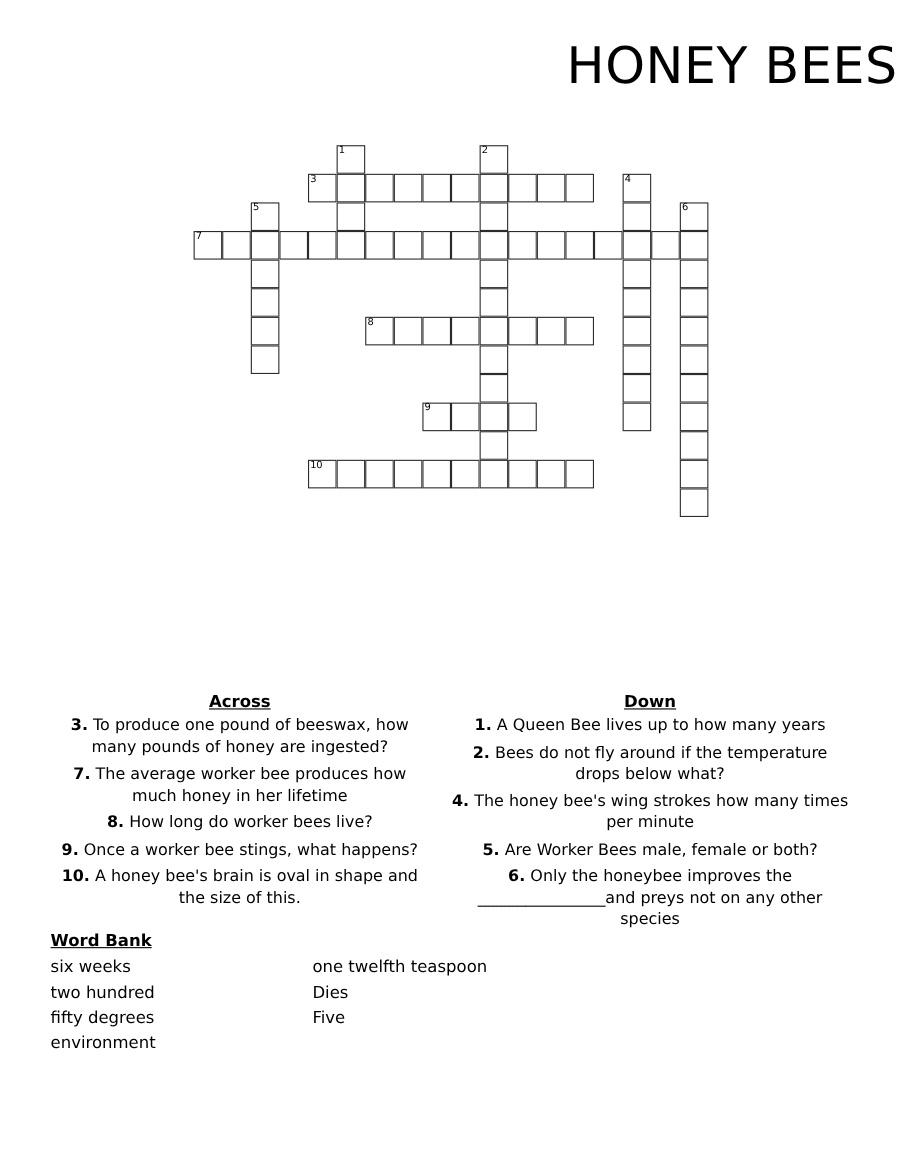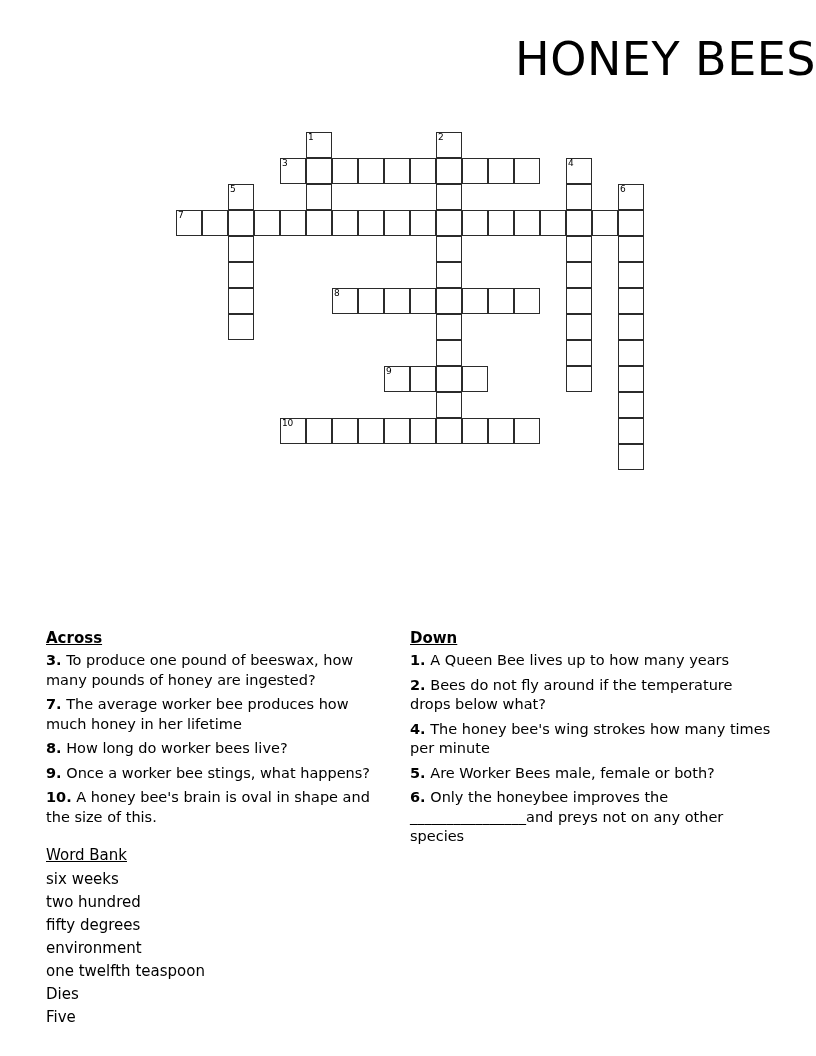--- a/index.html
+++ b/index.html
@@ -61,20 +61,21 @@
   .clues {
     position: absolute;
     top: 628px;
     left: 0;
     width: 816px;
     height: 210px;
   }
   .clue-col {
     position: absolute;
     top: 0;
+    text-align: center;
   }
   .clue-col.across { left: 46px;  width: 344px; }
   .clue-col.down   { left: 410px; width: 362px; }
 
   .clue-heading {
     font-size: 15px;
     font-weight: bold;
     text-decoration: underline;
     margin: 0 0 3px 0;
     font-family: "DejaVu Sans", sans-serif;
@@ -92,29 +93,29 @@
 
   
   .wordbank {
     position: absolute;
     top: 845px;
     left: 46px;
     width: 730px;
   }
   .wb-heading {
     font-size: 15px;
-    font-weight: normal;
+    font-weight: bold;
     text-decoration: underline;
     margin: 0 0 2px 0;
     line-height: 21px;
     font-family: "DejaVu Sans", sans-serif;
   }
   .wb-cols {
     display: flex;
-    flex-direction: column;
+    flex-direction: row;
   }
   .wb-col {
     width: 238px;
   }
   .wb-word {
     font-size: 15px;
     line-height: 23px;
     font-family: "DejaVu Sans", sans-serif;
     white-space: nowrap;
   }

